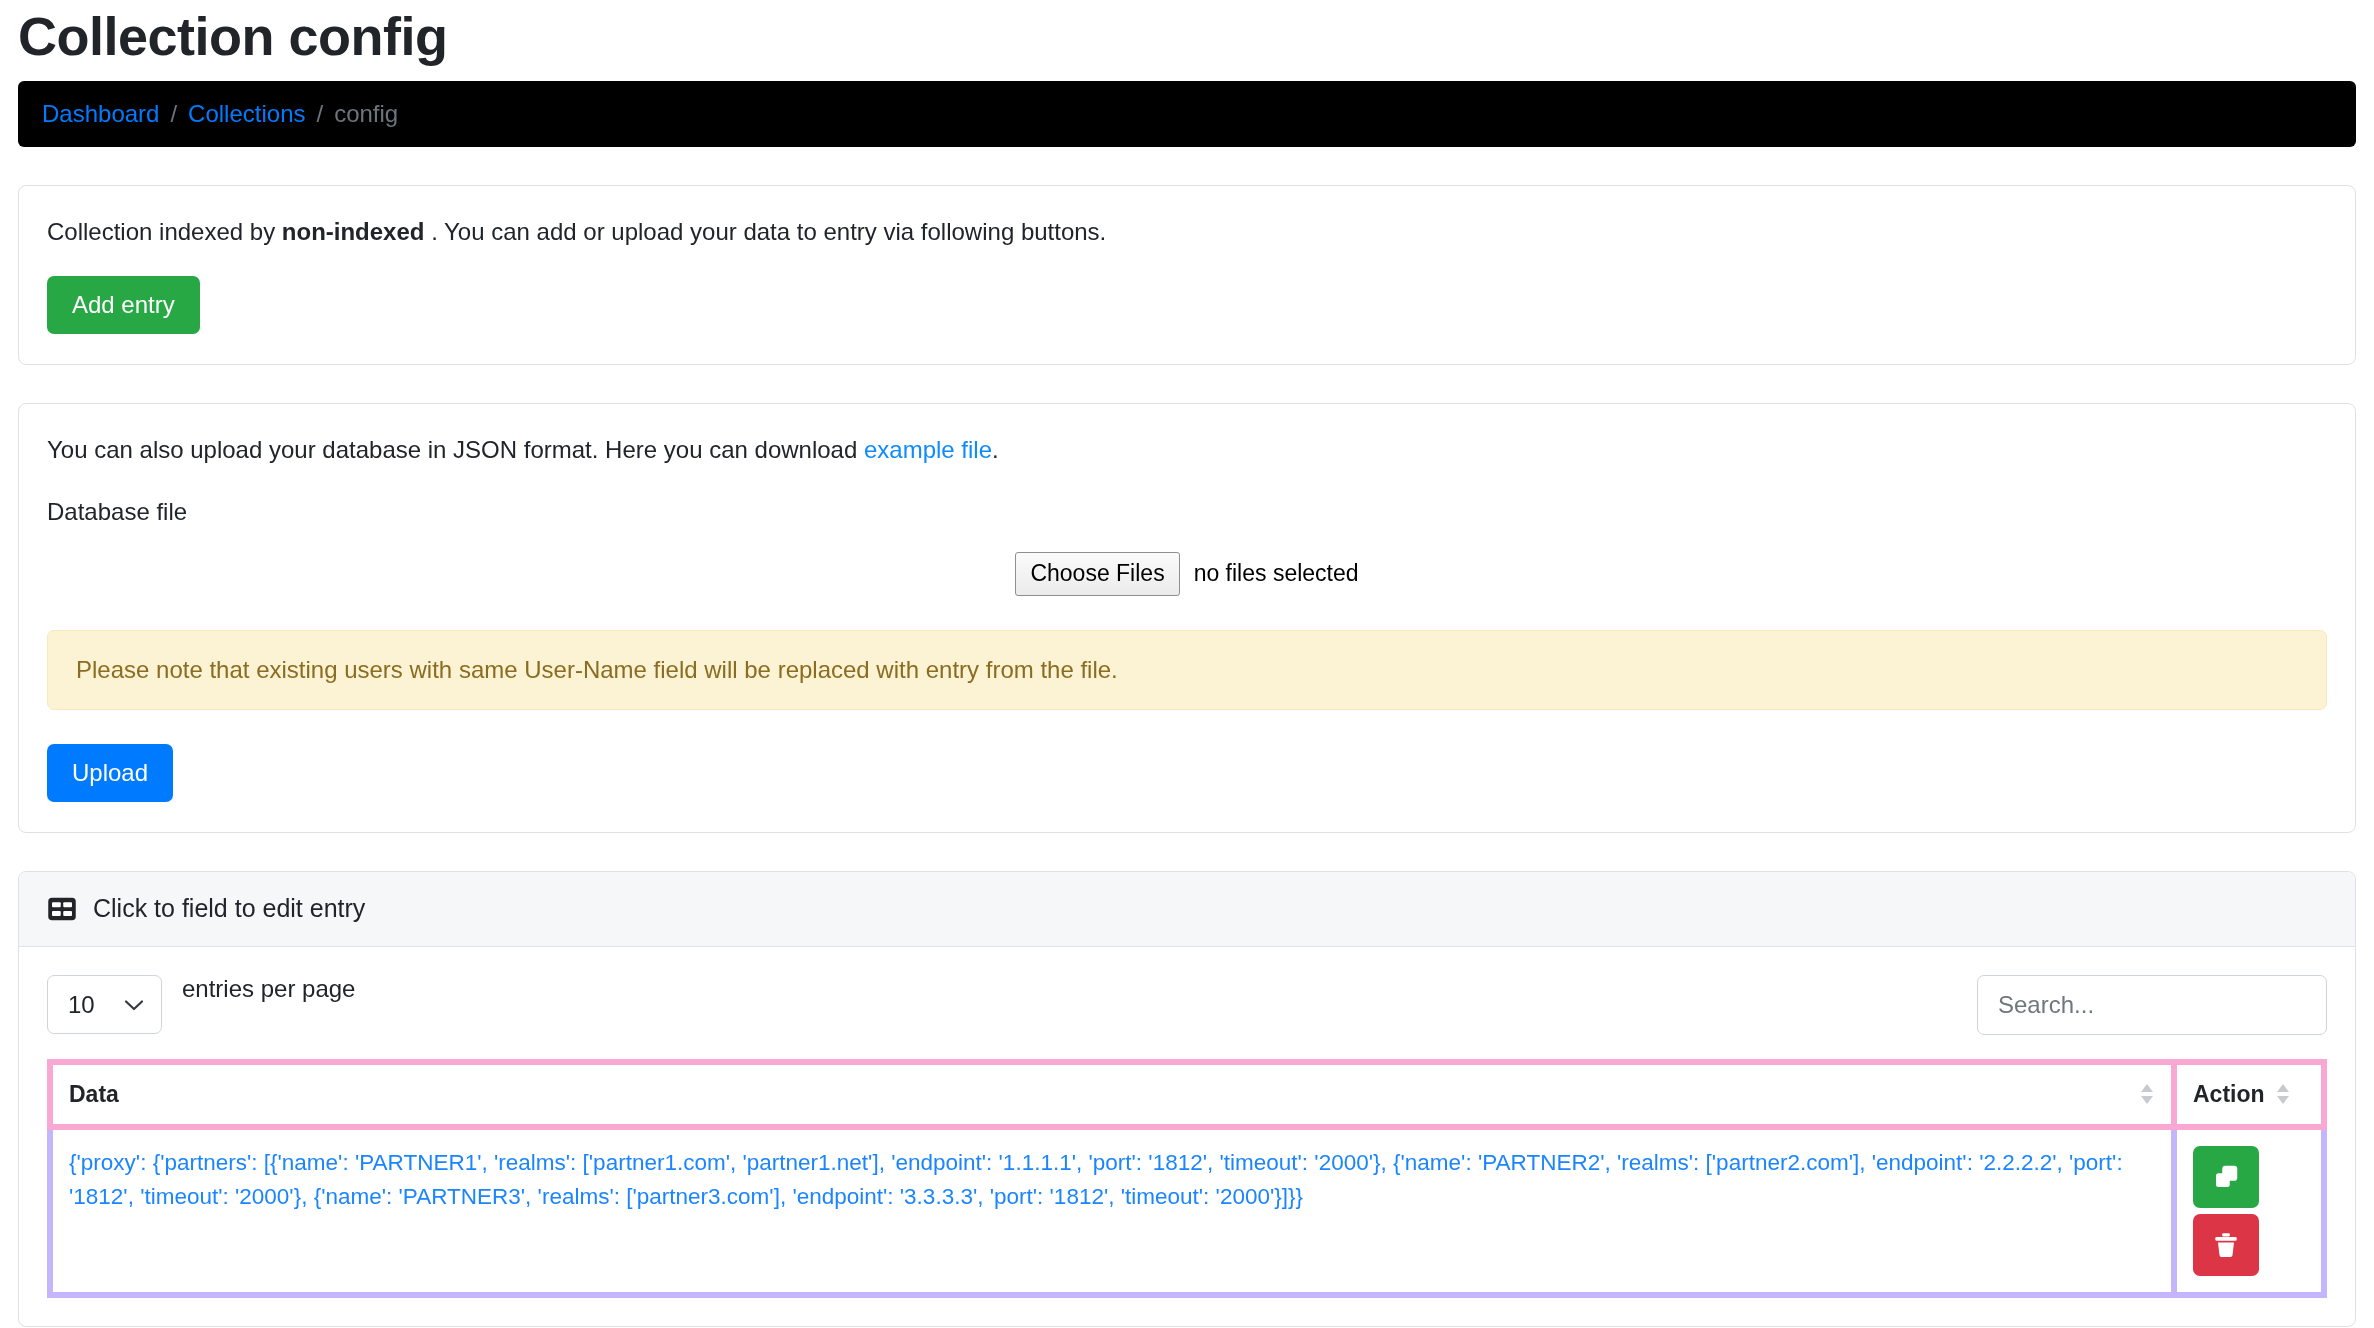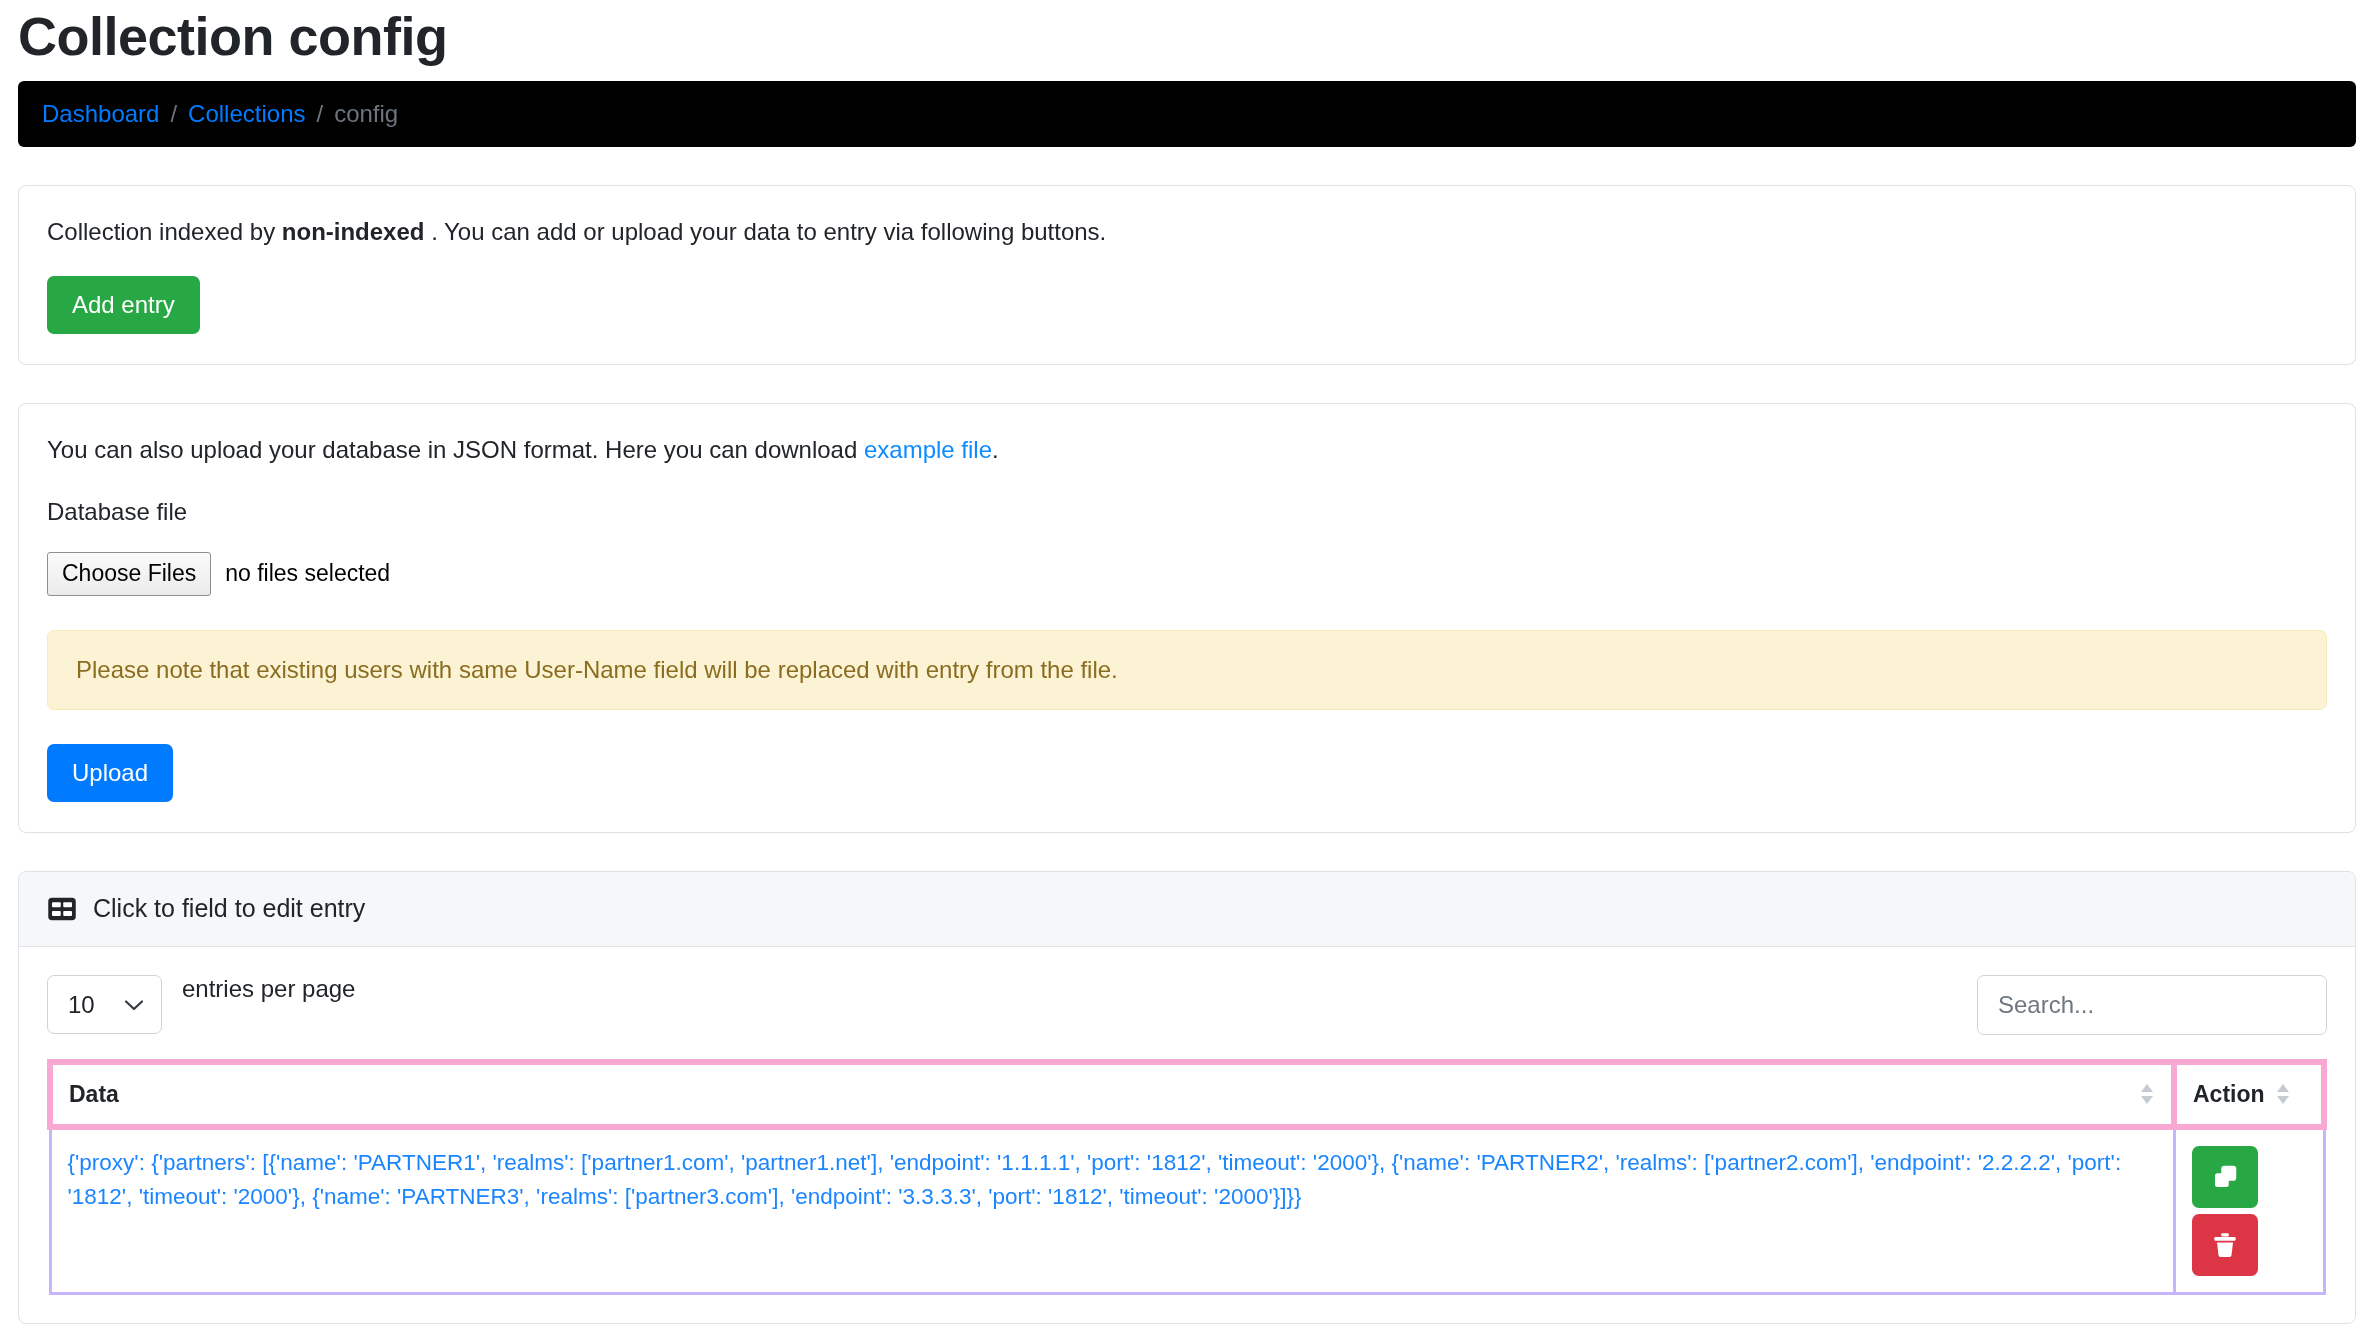--- a/index.html
+++ b/index.html
@@ -93,20 +93,21 @@
   .field-label {
     font-size: 24px;
     margin: 0 0 26px 0;
     color: #212529;
   }
   .file-row {
     display: flex;
     align-items: center;
     gap: 14px;
     margin-bottom: 34px;
+    justify-content: center;
   }
   .file-btn {
     border: 1px solid #8f8f8f;
     background: linear-gradient(#fbfbfb, #ebebeb);
     border-radius: 3px;
     font-family: "Liberation Sans", sans-serif;
     font-size: 23px;
     color: #000;
     padding: 8px 14px 9px 14px;
     line-height: 1.1;
@@ -208,21 +209,21 @@
   }
   .th-inner {
     display: flex;
     align-items: center;
     justify-content: space-between;
     gap: 10px;
   }
   .th-action .th-inner { justify-content: flex-start; }
   .sort-arrows { width: 16px; height: 26px; flex: 0 0 16px; }
   table.data-table td {
-    border: 3px solid #c4b5fd;
+    border: 6px solid #c4b5fd;
     padding: 16px 16px;
     vertical-align: top;
   }
   .cell-data {
     color: #1a85ff;
     font-size: 22.5px;
     line-height: 1.5;
     word-break: break-word;
     cursor: pointer;
   }

